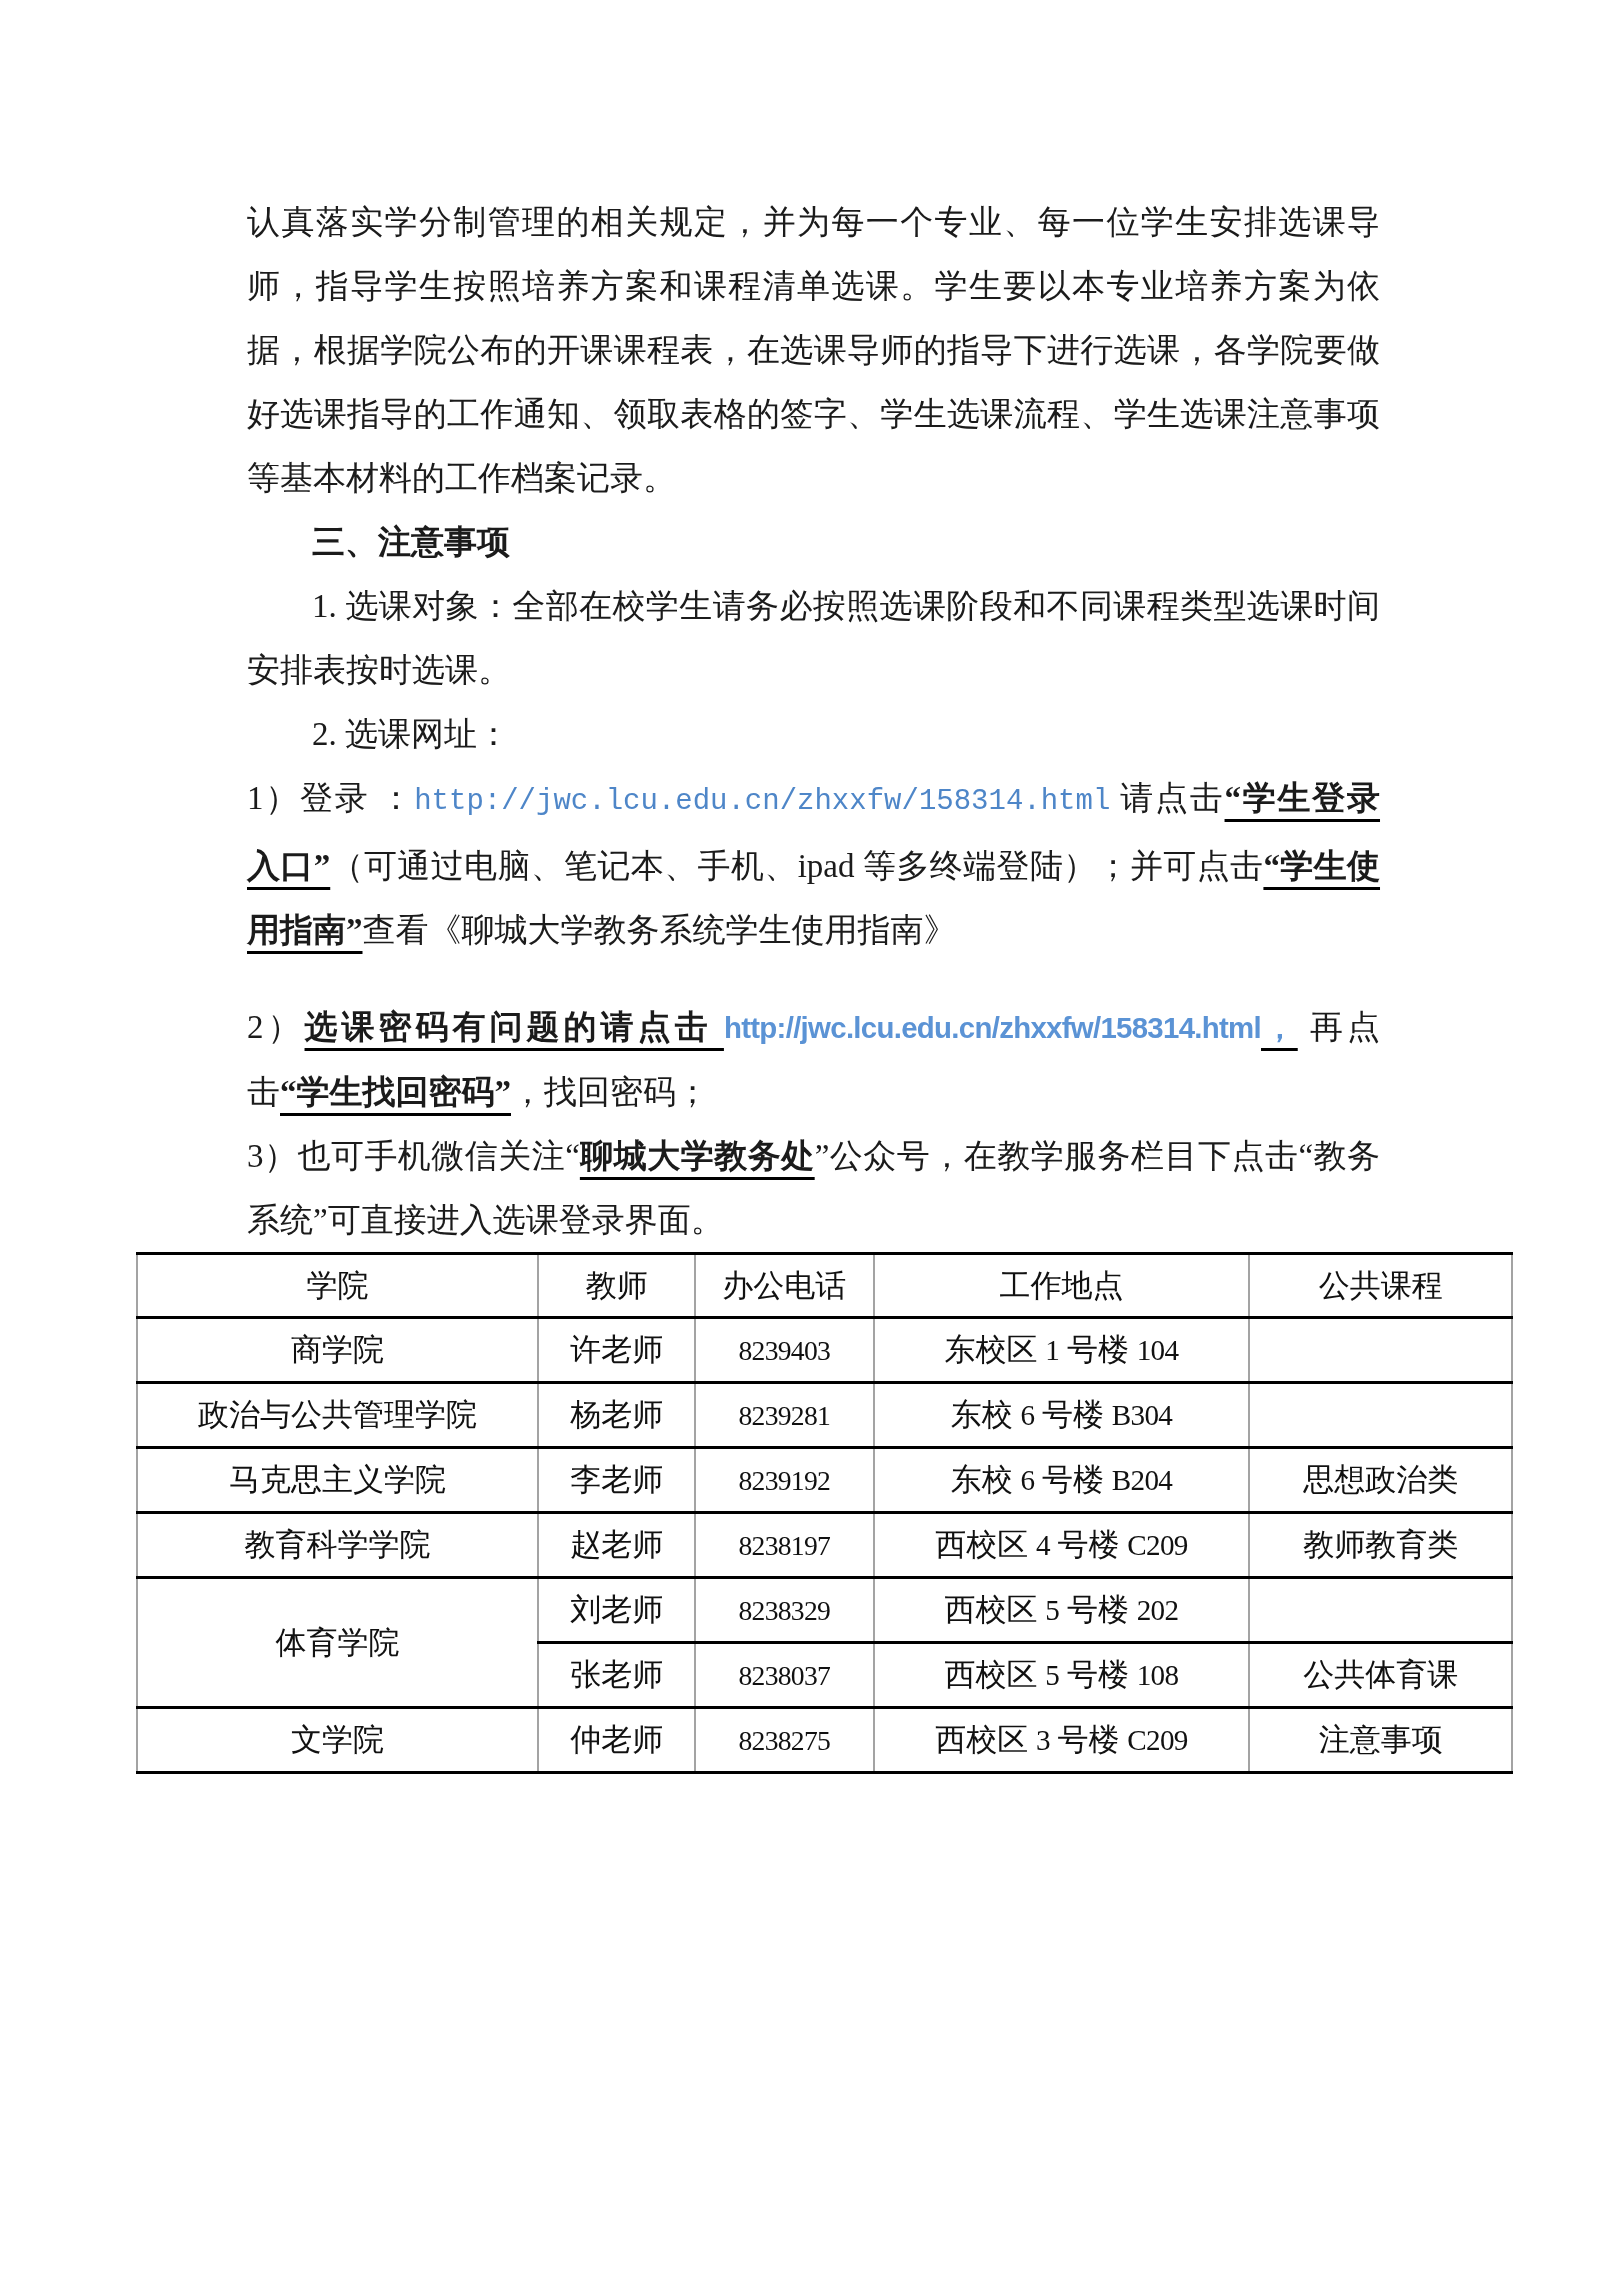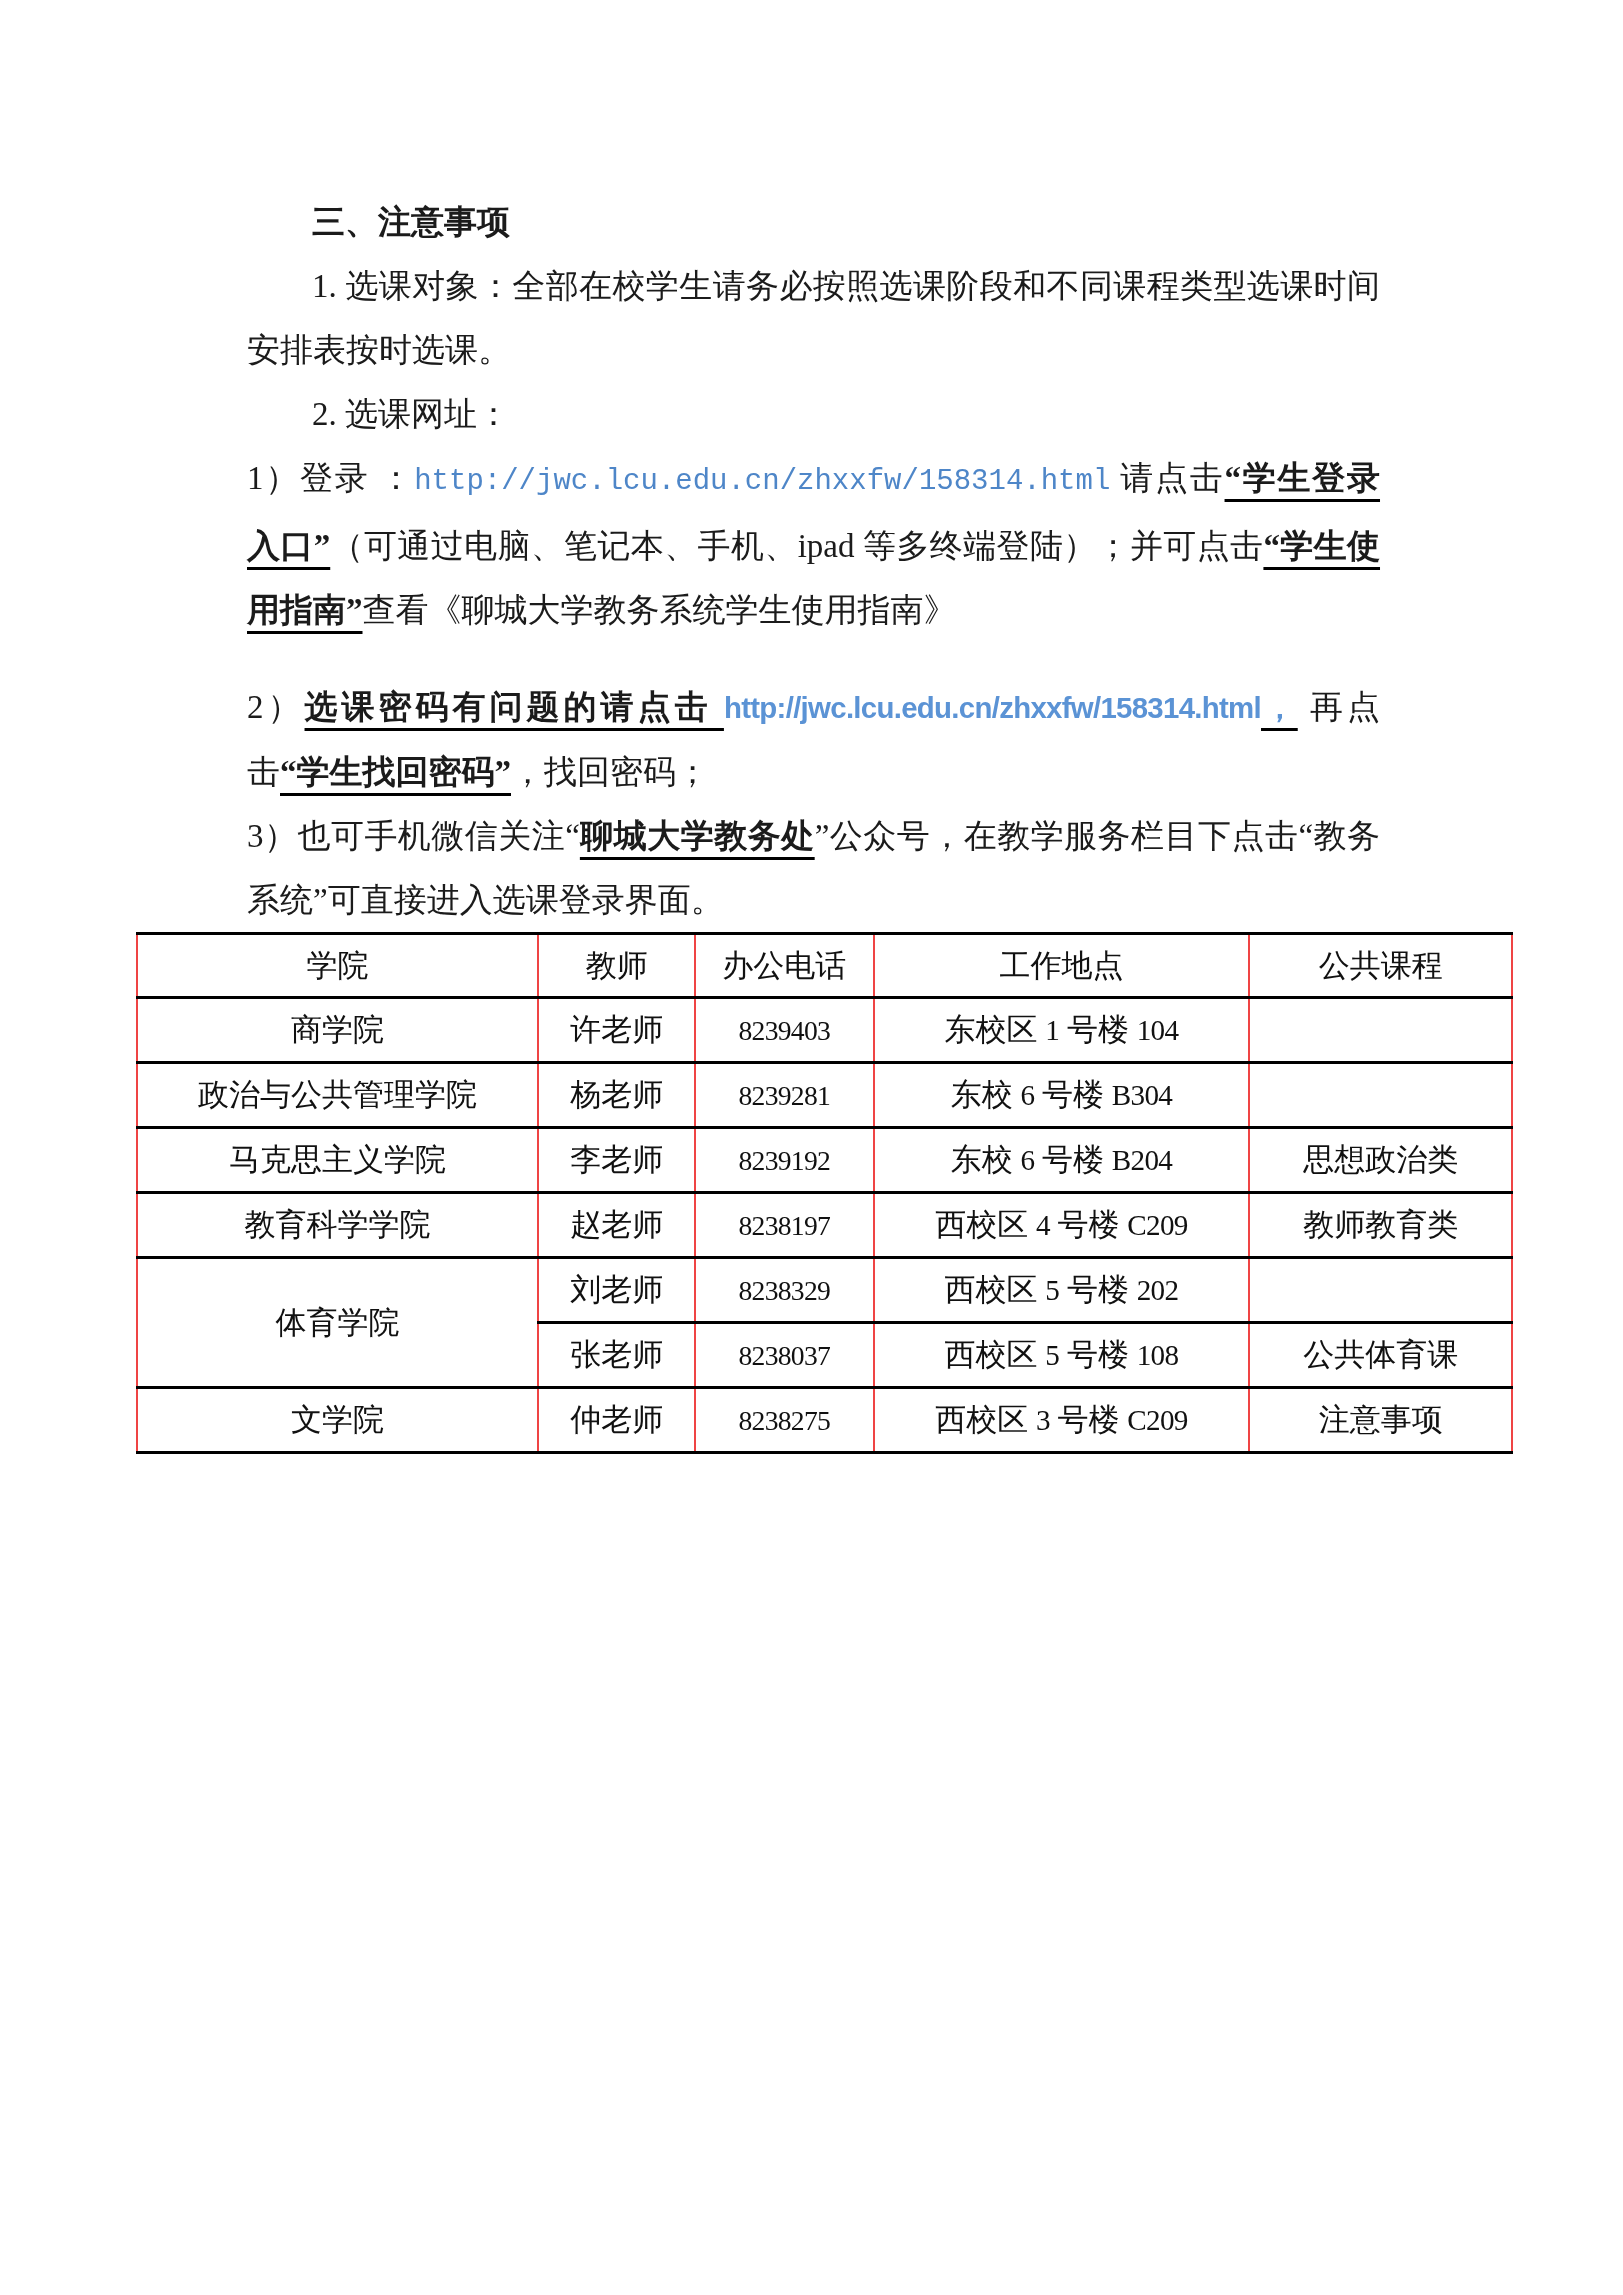--- a/index.html
+++ b/index.html
@@ -63,21 +63,21 @@
   table.contact {
     width: 100%;
     border-collapse: collapse;
     table-layout: fixed;
     font-size: 31px;
     color: #111;
   }
   table.contact { border: 2px solid #000; border-top-width: 3.9px; border-bottom-width: 3.9px; }
   table.contact tr { border-top: 3.9px solid #000; border-bottom: 3.9px solid #000; }
   table.contact th, table.contact td {
-    border: 2px solid #ef4444;
+    border: 2px solid #a3a3a3;
     text-align: center;
     vertical-align: middle;
     font-weight: 400;
     padding: 0 3.9px;
     overflow: hidden;
   }
   table.contact thead tr { height: 64px; }
   table.contact tbody tr { height: 65px; }
   table.contact .col-2 {
     font-family: "Liberation Sans", "DejaVu Sans", sans-serif;
@@ -88,20 +88,21 @@
     font-family: Liberation Serif, serif;
     font-size: 0.94em;
     letter-spacing: -0.7px;
   }
 </style>
 </head>
 <body>
 
 <div class="page">
   <div class="doc" id="doc-body">
+      <p class="para"><span class="s-n">认真落实学分制管理的相关规定，并为每一个专业、每一位学生安排选课导师，指导学生按照培养方案和课程清单选课。学生要以本专业培养方案为依据，根据学院公布的开课课程表，在选课导师的指导下进行选课，各学院要做好选课指导的工作通知、领取表格的签字、学生选课流程、学生选课注意事项等基本材料的工作档案记录。</span></p>
       <p class="para indent"><span class="s-b">三、注意事项</span></p>
       <p class="para indent"><span class="s-n">1. 选课对象：全部在校学生请务必按照选课阶段和不同课程类型选课时间安排表按时选课。</span></p>
       <p class="para indent"><span class="s-n">2. 选课网址：</span></p>
       <p class="para"><span class="s-n">1）登录 ：</span><a class="s-lm" style="color: rgb(78, 134, 200);">http://jwc.lcu.edu.cn/zhxxfw/158314.html</a><span class="s-n"> 请点击</span><span class="s-bu">“学生登录入口”</span><span class="s-n">（可通过电脑、笔记本、手机、ipad 等多终端登陆）；并可点击</span><span class="s-bu">“学生使用指南”</span><span class="s-n">查看《聊城大学教务系统学生使用指南》</span></p>
       <p class="para gap"><span class="s-n">2）</span><span class="s-bu">选课密码有问题的请点击 </span><a class="s-ls" style="color: rgb(91, 147, 213);">http://jwc.lcu.edu.cn/zhxxfw/158314.html</a><span class="s-ls s-ub" style="color: rgb(91, 147, 213);">，</span><span class="s-n"> 再点击</span><span class="s-bu">“学生找回密码”</span><span class="s-n">，找回密码；</span></p>
       <p class="para"><span class="s-n">3）也可手机微信关注“</span><span class="s-bu">聊城大学教务处</span><span class="s-n">”公众号，在教学服务栏目下点击“教务系统”可直接进入选课登录界面。</span></p>
     </div>
   <div class="table-wrap">
     <table class="contact" id="contact-table">
         <colgroup>

